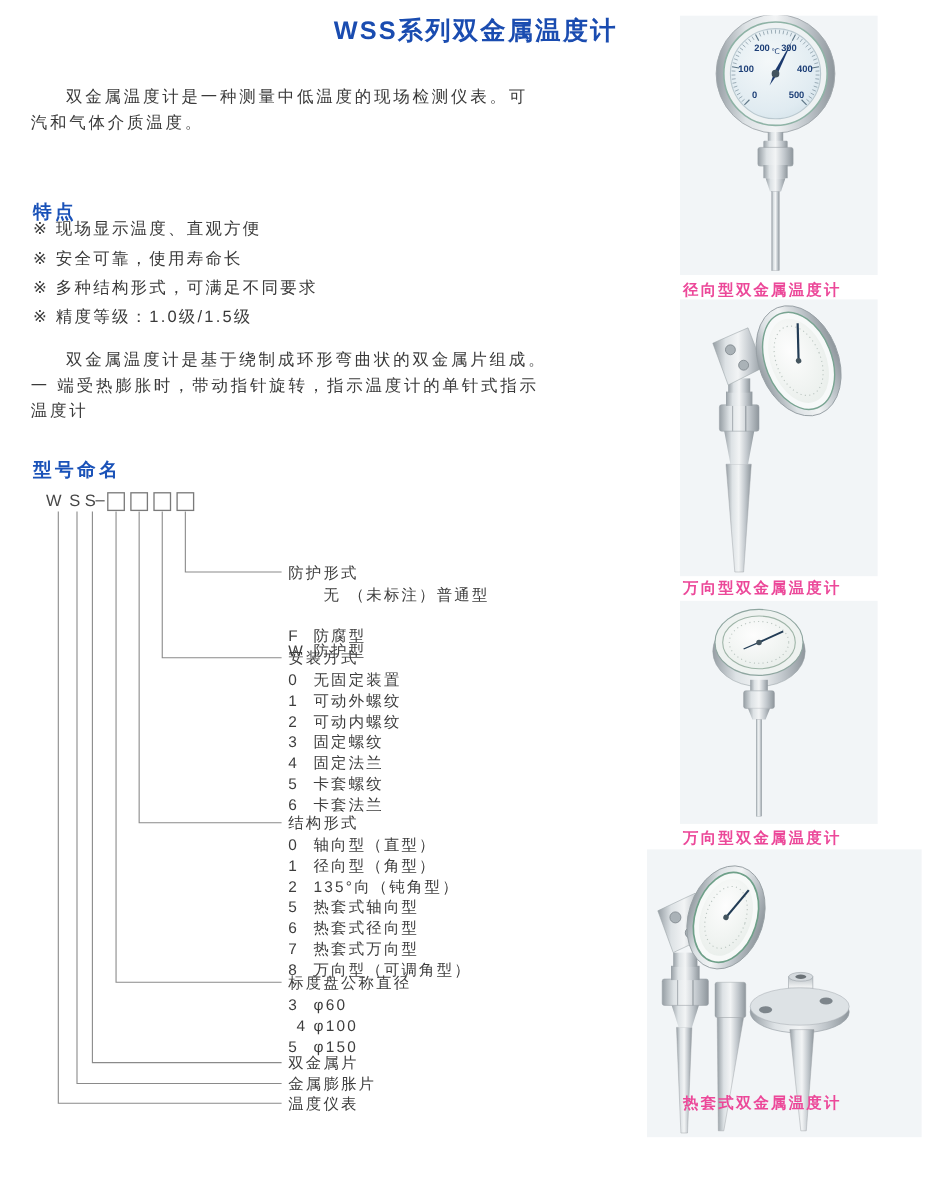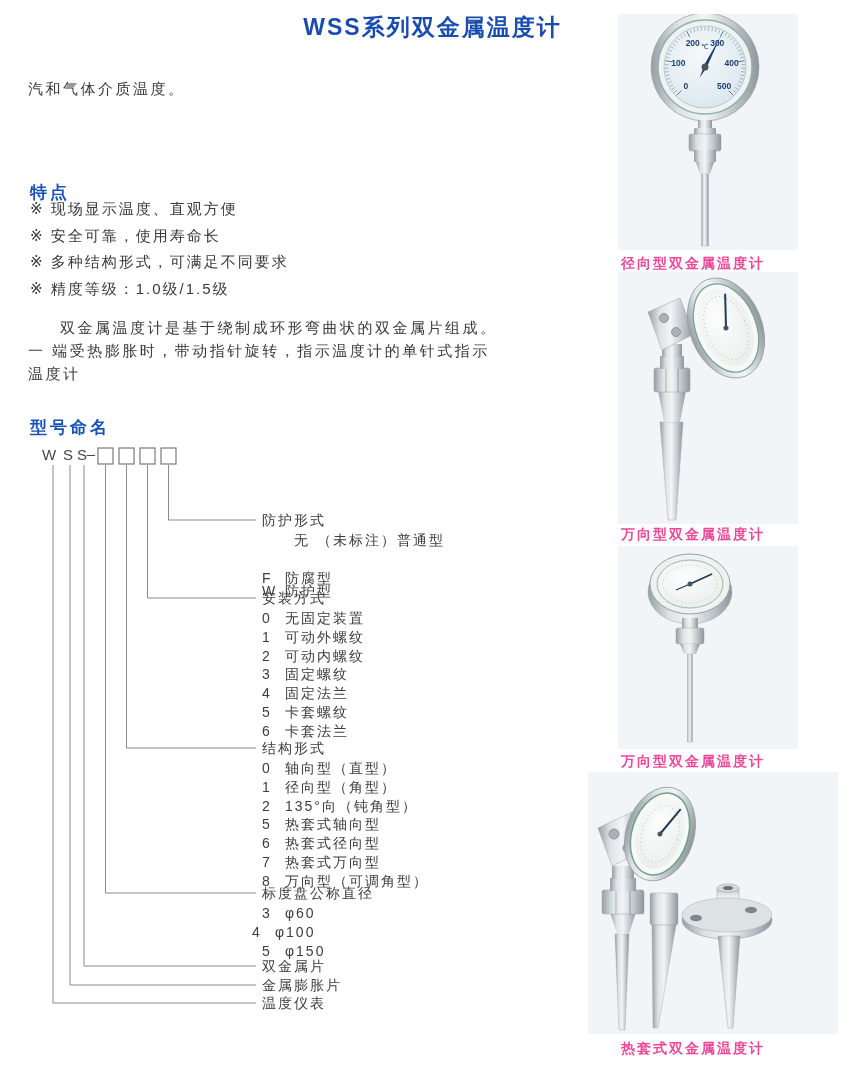--- a/index.html
+++ b/index.html
@@ -61,20 +61,21 @@
     <radialGradient id="faceW" cx="0.42" cy="0.36" r="0.8">
       <stop offset="0" stop-color="#fdfdfd"></stop>
         <stop offset="1" stop-color="#e6ece8"></stop>
     </radialGradient>
   </defs>
 </svg>
 
 <div class="abs page-title">WSS系列双金属温度计</div>
 
 <div class="abs para" style="top:77px;">
+  <div class="ln indent">双金属温度计是一种测量中低温度的现场检测仪表。可</div>
   <div class="ln">汽和气体介质温度。</div>
 </div>
 
 <div class="abs sec-heading" style="left:30px;top:181px;">特点</div>
 <div class="abs feature-list">
   <div class="ln">※ 现场显示温度、直观方便</div>
   <div class="ln">※ 安全可靠，使用寿命长</div>
   <div class="ln">※ 多种结构形式，可满足不同要求</div>
   <div class="ln">※ 精度等级：1.0级/1.5级</div>
 </div>
@@ -120,21 +121,21 @@
     <div class="mrow" style="left: 262px; top: 739px;">结构形式</div>
     <div class="mrow" style="left: 262px; top: 759px;"><span class="code">0</span><span>轴向型（直型）</span></div>
     <div class="mrow" style="left: 262px; top: 777.8px;"><span class="code">1</span><span>径向型（角型）</span></div>
     <div class="mrow" style="left: 262px; top: 796.6px;"><span class="code">2</span><span>135°向（钝角型）</span></div>
     <div class="mrow" style="left: 262px; top: 815.4px;"><span class="code">5</span><span>热套式轴向型</span></div>
     <div class="mrow" style="left: 262px; top: 834.2px;"><span class="code">6</span><span>热套式径向型</span></div>
     <div class="mrow" style="left: 262px; top: 853px;"><span class="code">7</span><span>热套式万向型</span></div>
     <div class="mrow" style="left: 262px; top: 871.8px;"><span class="code">8</span><span>万向型（可调角型）</span></div>
     <div class="mrow" style="left: 262px; top: 884px;">标度盘公称直径</div>
     <div class="mrow" style="left: 262px; top: 904px;"><span class="code">3</span><span>φ60</span></div>
-    <div class="mrow" style="left: 252px; top: 922.8px;"><span class="code">4</span><span>φ100</span></div>
+    <div class="mrow" style="left: 262px; top: 922.8px; text-align: center;"><span class="code">4</span><span>φ100</span></div>
     <div class="mrow" style="left: 262px; top: 941.6px;"><span class="code">5</span><span>φ150</span></div>
     <div class="mrow" style="left: 262px; top: 957px;">双金属片</div>
     <div class="mrow" style="left: 262px; top: 976px;">金属膨胀片</div>
     <div class="mrow" style="left: 262px; top: 994px;">温度仪表</div>
   </div>
 
 <div class="photo" style="left:618px;top:14px;">
 <svg width="180" height="236" viewBox="0 0 180 236">
   <rect x="0" y="0" width="180" height="236" fill="#f2f5f7"></rect>
   <g>
@@ -302,13 +303,13 @@
     <ellipse cx="140" cy="116" rx="11" ry="4" fill="#d5dade" stroke="#969ea3" stroke-width="0.5"></ellipse>
     <ellipse cx="140" cy="116" rx="5" ry="2" fill="#6a7176"></ellipse>
     <ellipse cx="139" cy="148" rx="45" ry="19" fill="url(#mv)" stroke="#969ea3" stroke-width="0.6"></ellipse>
     <ellipse cx="139" cy="143" rx="45" ry="17" fill="#dde2e5" stroke="#a8afb4" stroke-width="0.5"></ellipse>
     <ellipse cx="108" cy="146" rx="6" ry="3.2" fill="#7d858b"></ellipse>
     <ellipse cx="163" cy="138" rx="6" ry="3.2" fill="#7d858b"></ellipse>
     <polygon points="130,164 152,164 145,256 140,256" fill="url(#mv)" stroke="#999fa4" stroke-width="0.4"></polygon>
   </g>
 </svg>
 </div>
-<div class="cap" style="top:1040px;">热套式双金属温度计</div>
+<div class="cap" style="top:994px;">热套式双金属温度计</div>
 
 </body></html>

